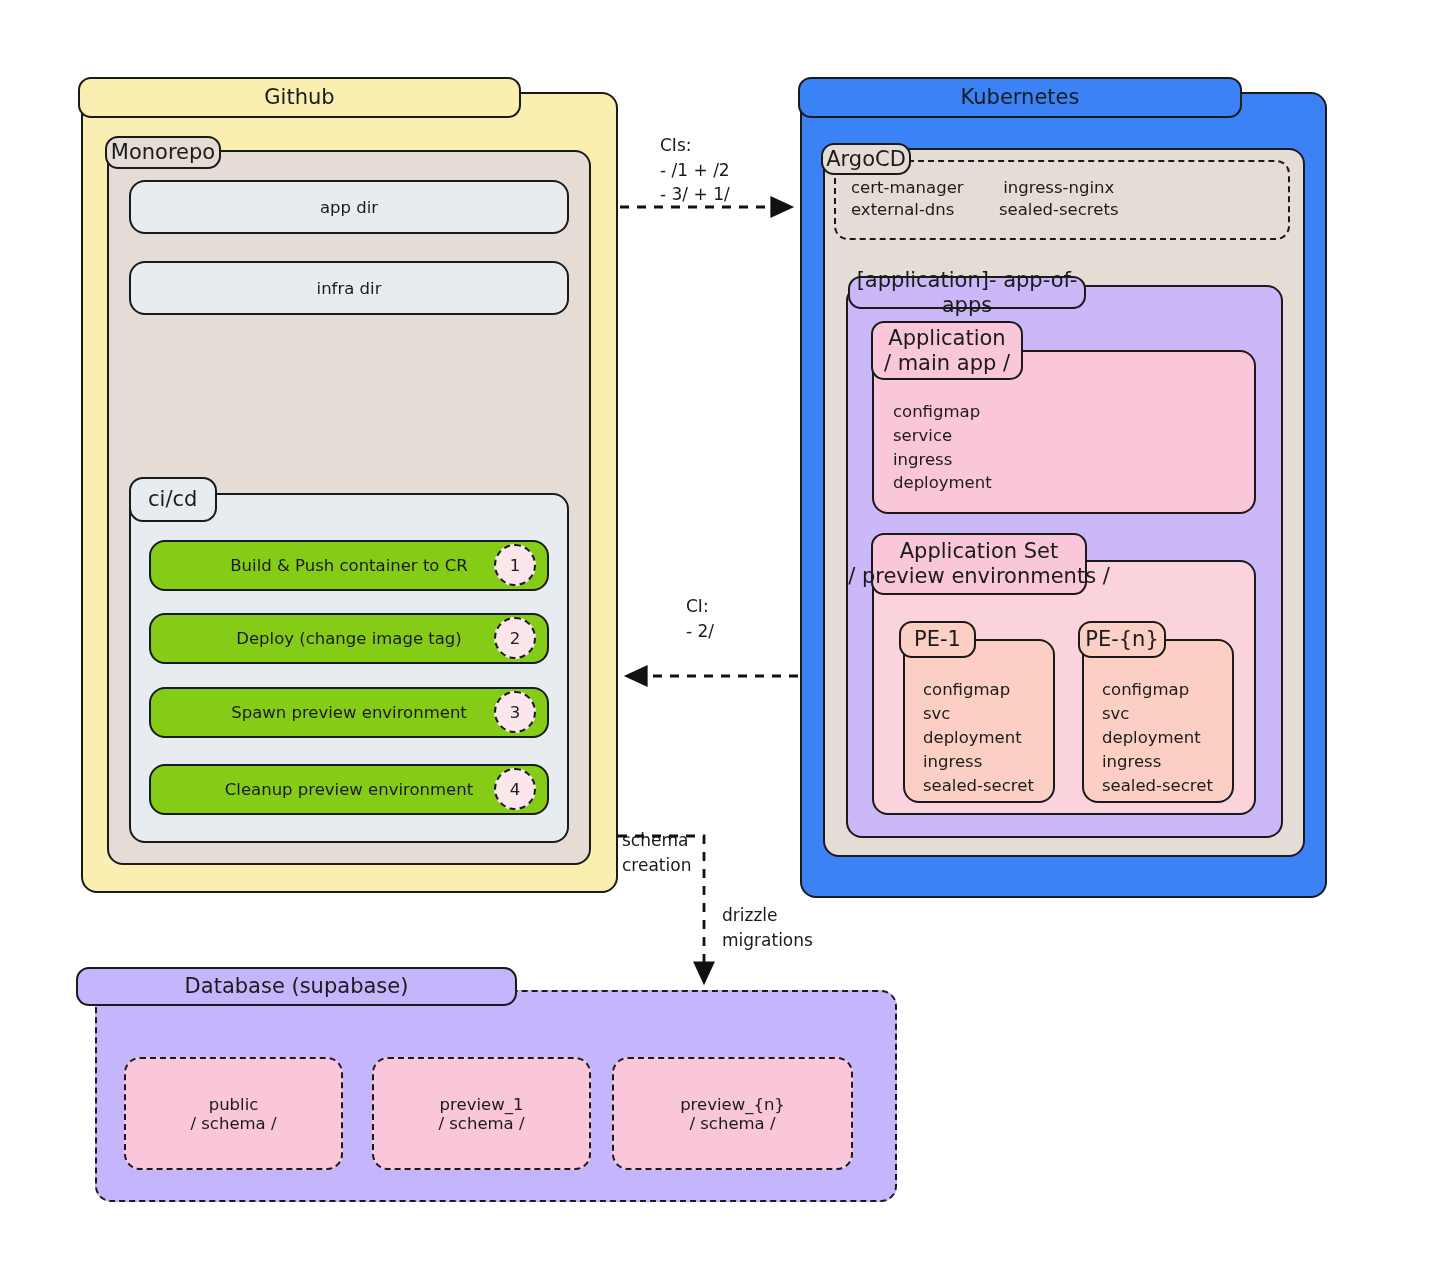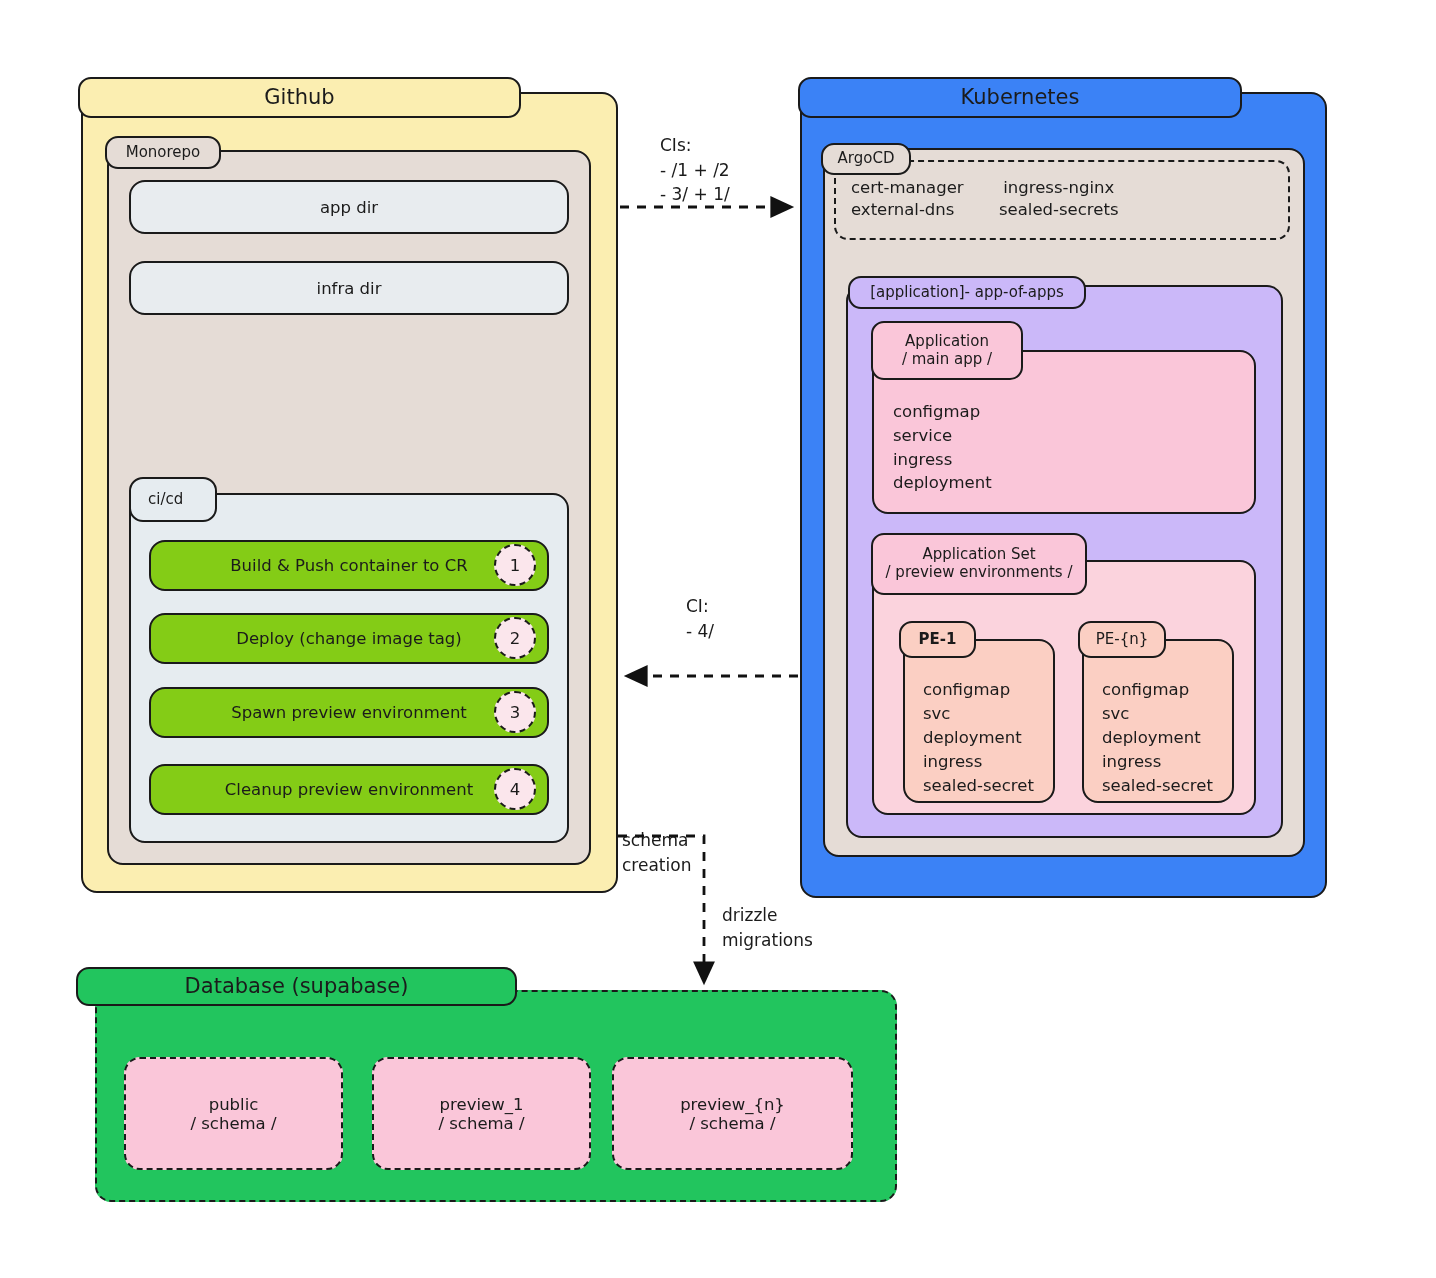--- a/index.html
+++ b/index.html
@@ -50,33 +50,33 @@
   .centered {
     display: flex;
     align-items: center;
     justify-content: center;
     text-align: center;
   }
 
   
   .c-yellow   { background: #fbeeb1; }
   .c-blue     { background: #3b82f6; }
-  .c-green    { background: #22c55e; }
+  .c-green    { background: #c4b5fd; }
   .c-beige    { background: #e5dcd6; }
   .c-grey     { background: #e6ecf0; }
   .c-greyitem { background: #e8ecef; }
   .c-step     { background: #84cc16; }
   .c-purple   { background: #cbb8f9; }
   .c-pink     { background: #fac6d9; }
   .c-pinksoft { background: #fbd3dd; }
   .c-salmon   { background: #fbcfc3; }
 
   
   .t-title   { font-size: 21px; }
-  .t-tab     { font-size: 15px; }
+  .t-tab     { font-size: 21px; }
   .t-body    { font-size: 16.5px; }
   .t-list    { font-size: 16.5px; }
   .t-arrow   { font-size: 17px; }
 
   
   .step-circle {
     position: absolute;
     width: 42px;
     height: 42px;
     border-radius: 50%;
@@ -185,21 +185,21 @@
 ingress
 deployment</div>
 
   <div class="box c-pinksoft" style="left:872px; top:560px; width:384px; height:255px;"></div>
   <div class="tab c-pink t-tab" style="left:871px; top:533px; width:216px; height:62px; flex-direction:column;">
     <span style="white-space:pre; text-align:center;">Application Set
 / preview environments /</span>
   </div>
 
   <div class="box c-salmon" style="left:903px; top:639px; width:152px; height:164px;"></div>
-  <div class="tab c-salmon t-tab" style="left:899px; top:621px; width:77px; height:37px;font-weight:bold;">
+  <div class="tab c-salmon t-tab" style="left:899px; top:621px; width:77px; height:37px;">
     <span>PE-1</span>
   </div>
   <div class="label t-list" style="left:923px; top:678px; line-height:1.45;">configmap
 svc
 deployment
 ingress
 sealed-secret</div>
 
   <div class="box c-salmon" style="left:1082px; top:639px; width:152px; height:164px;"></div>
   <div class="tab c-salmon t-tab" style="left:1078px; top:621px; width:88px; height:37px;">
@@ -229,21 +229,21 @@
   <div class="box dashed c-pink centered" style="left:612px; top:1057px; width:241px; height:113px; flex-direction:column;">
     <span class="t-body">preview_{n}</span>
     <span class="t-body">/ schema /</span>
   </div>
 
   <div class="label t-arrow" style="left:660px; top:113px; line-height:1.45;margin-top:20px;">CIs:
 - /1 + /2
 - 3/ + 1/</div>
 
   <div class="label t-arrow" style="left:686px; top:594px; line-height:1.45;">CI:
-- 4/</div>
+- 2/</div>
 
   <div class="label t-arrow" style="left:622px; top:828px; line-height:1.45;">schema
 creation</div>
 
   <div class="label t-arrow" style="left:722px; top:903px; line-height:1.45;">drizzle
 migrations</div>
 
   <svg class="arrows" viewBox="0 0 1436 1278">
     <defs>
       <marker id="arrowR" markerWidth="9" markerHeight="9" refX="7" refY="4.5" orient="auto">

